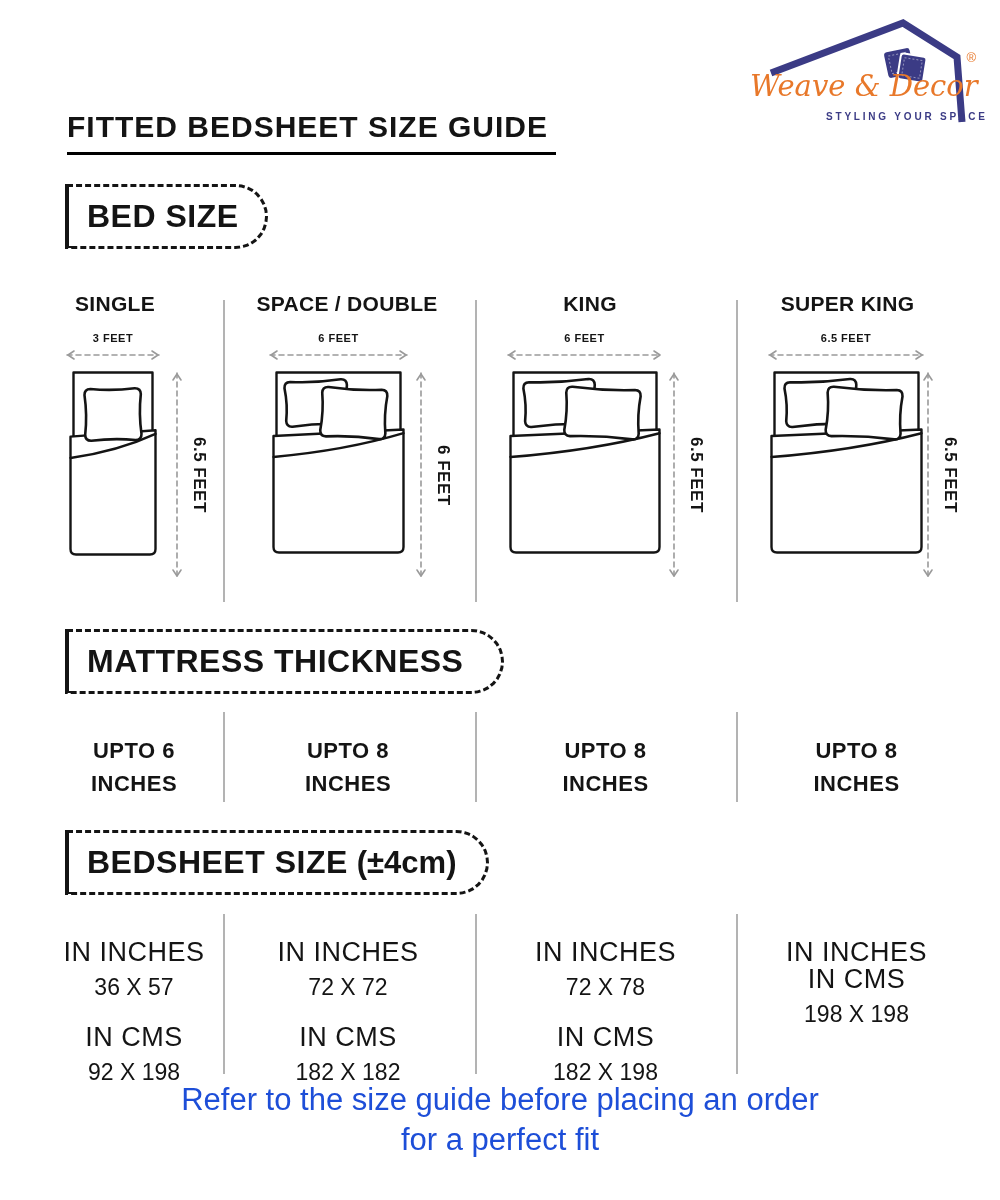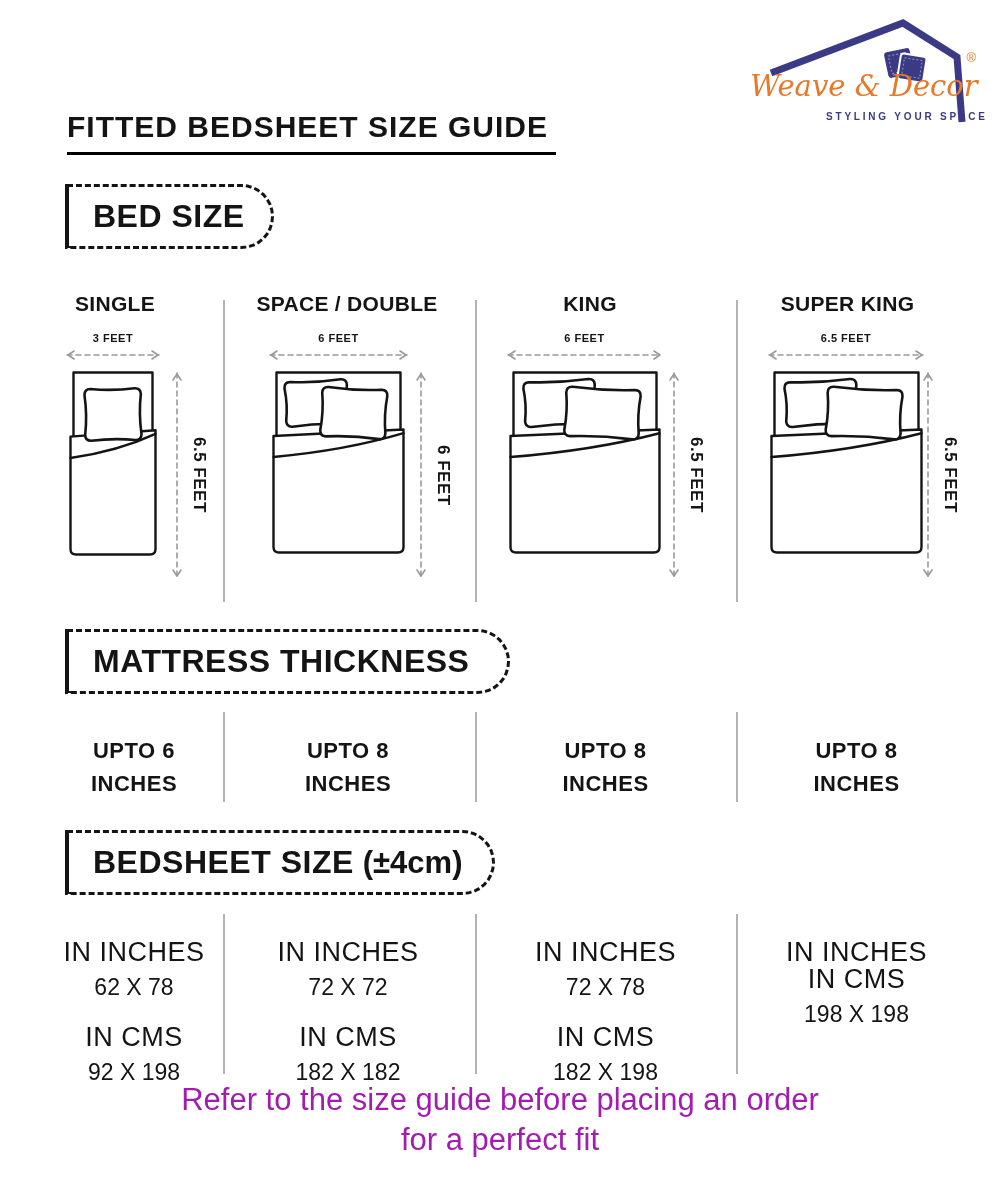--- a/index.html
+++ b/index.html
@@ -19,21 +19,21 @@
            font-size:10px;font-weight:bold;letter-spacing:2.8px;color:var(--navy);white-space:nowrap;}
   .regmark{position:absolute;right:6px;top:38px;font-size:13px;color:var(--orange);}
 
   
   .title{position:absolute;left:67px;top:110px;display:inline-block;
          font-size:30px;font-weight:900;letter-spacing:1px;
          border-bottom:3px solid #000;padding:0 8px 8px 0;white-space:nowrap;}
 
   
   .pill{position:absolute;left:65px;border:3px dashed var(--text);border-left:4px solid var(--text);
-        border-radius:0 36px 36px 0;padding:11px 26px 11px 24px;
+        border-radius:0 36px 36px 0;padding:11px 26px 11px 18px;
         font-size:32px;font-weight:900;letter-spacing:.5px;white-space:nowrap;background:#fff;}
   .pill-bed{top:184px;}
   .pill-mattress{top:629px;padding-right:38px;}
   .pill-sheet{top:830px;padding-right:30px;}
   .tolerance{font-size:31px;font-weight:700;letter-spacing:0;margin-left:9px;}
 
   
   .colhead{position:absolute;top:292px;text-align:center;font-size:21px;font-weight:800;
            letter-spacing:.3px;white-space:nowrap;}
   .bedwrap{position:absolute;top:332px;display:flex;flex-direction:column;align-items:center;}
@@ -62,21 +62,21 @@
 
   
   .vdiv{position:absolute;width:2px;background:var(--divider);}
   .vdiv.c1{left:223px;} .vdiv.c2{left:475px;} .vdiv.c3{left:736px;}
   .vdiv.bed{top:300px;height:302px;}
   .vdiv.mat{top:712px;height:90px;}
   .vdiv.tab{top:914px;height:160px;}
 
   
   .footer{position:absolute;left:0;top:1080px;width:1000px;text-align:center;
-          font-size:31px;font-weight:300;color:#a21caf;line-height:1.3;}
+          font-size:31px;font-weight:300;color:#1d4ed8;line-height:1.3;}
 </style>
 </head>
 <body>
 
 <div class="page">
 
   <div class="logo">
     <svg width="232" height="118" viewBox="0 0 232 118">
       <path d="M 21 61 L 153 11 L 207 45 L 212 110" fill="none" stroke="#3b3b85" stroke-width="7" stroke-linejoin="miter"></path>
       <g transform="translate(149 51) rotate(-12)">
@@ -222,21 +222,21 @@
     </div>
     <div>
       <div class="mline">UPTO 8</div>
       <div class="mline">INCHES</div>
     </div>
   </div>
 
   <div class="grid4 table-grid">
     <div>
       <div class="tlabel">IN INCHES</div>
-      <div class="tval">62 X 78</div>
+      <div class="tval">36 X 57</div>
       <div class="tlabel">IN CMS</div>
       <div class="tval">92 X 198</div>
     </div>
     <div>
       <div class="tlabel">IN INCHES</div>
       <div class="tval">72 X 72</div>
       <div class="tlabel">IN CMS</div>
       <div class="tval">182 X 182</div>
     </div>
     <div>

